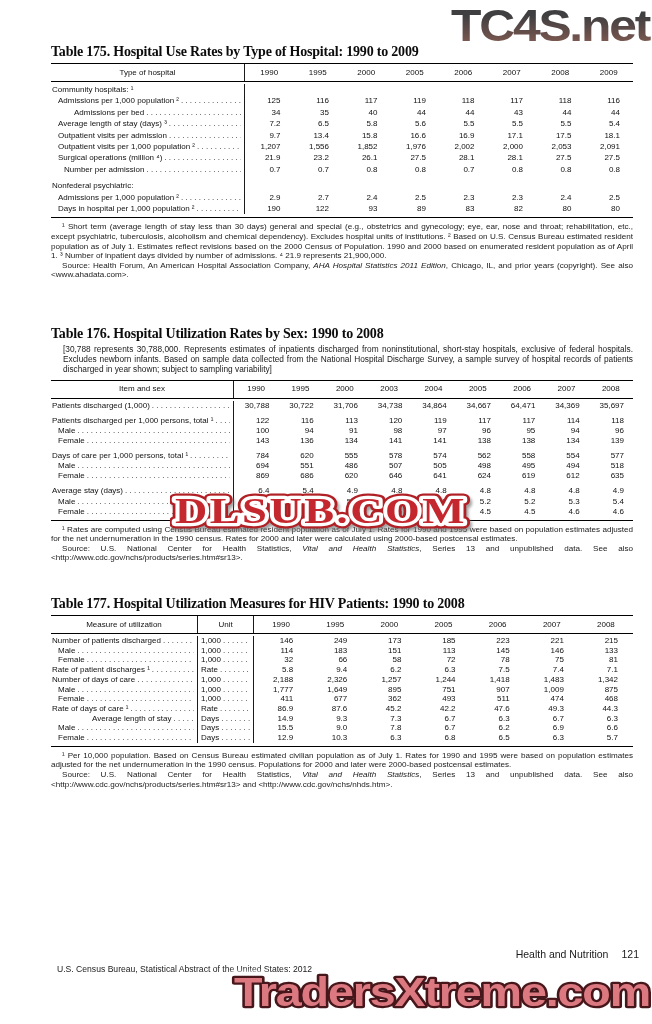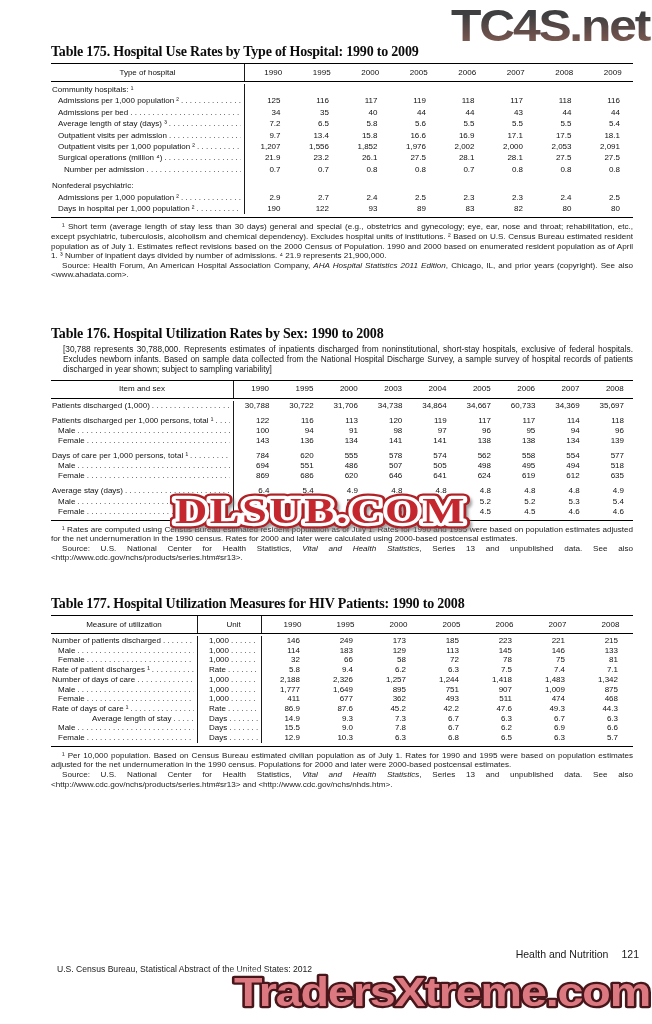--- a/index.html
+++ b/index.html
@@ -10,21 +10,21 @@
   
   .t-title{font-family:"Liberation Serif",serif;font-weight:bold;font-size:14px;
            letter-spacing:-0.2px;color:#0c0c0c;margin:0 0 3px 0;}
   .headnote{font-size:8.3px;line-height:9.9px;text-align:justify;color:#1a1a1a;margin:0 0 5px 12px;}
   .footnote,.source{font-size:8.1px;line-height:9.6px;text-align:justify;color:#1a1a1a;
            text-indent:11px;margin:0;}
   .fnblock{margin-top:4px;}
 
   
   .tbl{border-top:1.6px solid #000;border-bottom:1.6px solid #000;padding-bottom:3px;}
-  .trow{display:grid;grid-template-columns:var(--cols);gap:8px;}
+  .trow{display:grid;grid-template-columns:var(--cols);}
   .thead{border-bottom:1px solid #000;min-height:17px;margin-bottom:2px;}
   .th{font-size:8px;display:flex;align-items:center;justify-content:center;color:#111;}
   .stubh,.unith{border-right:1px solid #1a1a1a;}
   .td{font-size:8px;color:#111;}
   .stub{display:flex;align-items:baseline;border-right:1px solid #1a1a1a;padding-right:3px;overflow:hidden;}
   .unit{display:flex;align-items:baseline;border-right:1px solid #1a1a1a;padding:0 3px;overflow:hidden;}
   .lbl{white-space:nowrap;}
   .lead{flex:1 1 auto;overflow:hidden;white-space:nowrap;padding-left:2px;}
   .lead::after{content:". . . . . . . . . . . . . . . . . . . . . . . . . . . . . . . . . . . . . . . . . . . . . . . . . . . .";}
   .val{text-align:right;}
@@ -94,21 +94,21 @@
           <div class="td val">125</div>
           <div class="td val">116</div>
           <div class="td val">117</div>
           <div class="td val">119</div>
           <div class="td val">118</div>
           <div class="td val">117</div>
           <div class="td val">118</div>
           <div class="td val">116</div>
         </div>
         <div class="trow">
-          <div class="td stub" style="padding-left: 7px;">
+          <div class="td stub" style="padding-left: 7px; margin-left: 16px;">
             <span class="lbl">Admissions per bed</span>
             <span class="lead"></span>
           </div>
           <div class="td val">34</div>
           <div class="td val">35</div>
           <div class="td val">40</div>
           <div class="td val">44</div>
           <div class="td val">44</div>
           <div class="td val">43</div>
           <div class="td val">44</div>
@@ -252,21 +252,21 @@
           <div class="td stub" style="padding-left: 1px;">
             <span class="lbl">Patients discharged (1,000)</span>
             <span class="lead"></span>
           </div>
           <div class="td val">30,788</div>
           <div class="td val">30,722</div>
           <div class="td val">31,706</div>
           <div class="td val">34,738</div>
           <div class="td val">34,864</div>
           <div class="td val">34,667</div>
-          <div class="td val">60,733</div>
+          <div class="td val">64,471</div>
           <div class="td val">34,369</div>
           <div class="td val">35,697</div>
         </div>
         <div class="trow gap">
           <div class="td stub" style="padding-left: 1px;">
             <span class="lbl">Patients discharged per 1,000 persons, total ¹</span>
             <span class="lead"></span>
           </div>
           <div class="td val">122</div>
           <div class="td val">116</div>
@@ -440,21 +440,21 @@
           <div class="td stub" style="padding-left: 7px;">
             <span class="lbl">Male</span>
             <span class="lead"></span>
           </div>
           <div class="td unit">
             <span class="lbl">1,000</span>
             <span class="lead"></span>
           </div>
           <div class="td val">114</div>
           <div class="td val">183</div>
-          <div class="td val">129</div>
+          <div class="td val">151</div>
           <div class="td val">113</div>
           <div class="td val">145</div>
           <div class="td val">146</div>
           <div class="td val">133</div>
         </div>
         <div class="trow">
           <div class="td stub" style="padding-left: 7px;">
             <span class="lbl">Female</span>
             <span class="lead"></span>
           </div>

